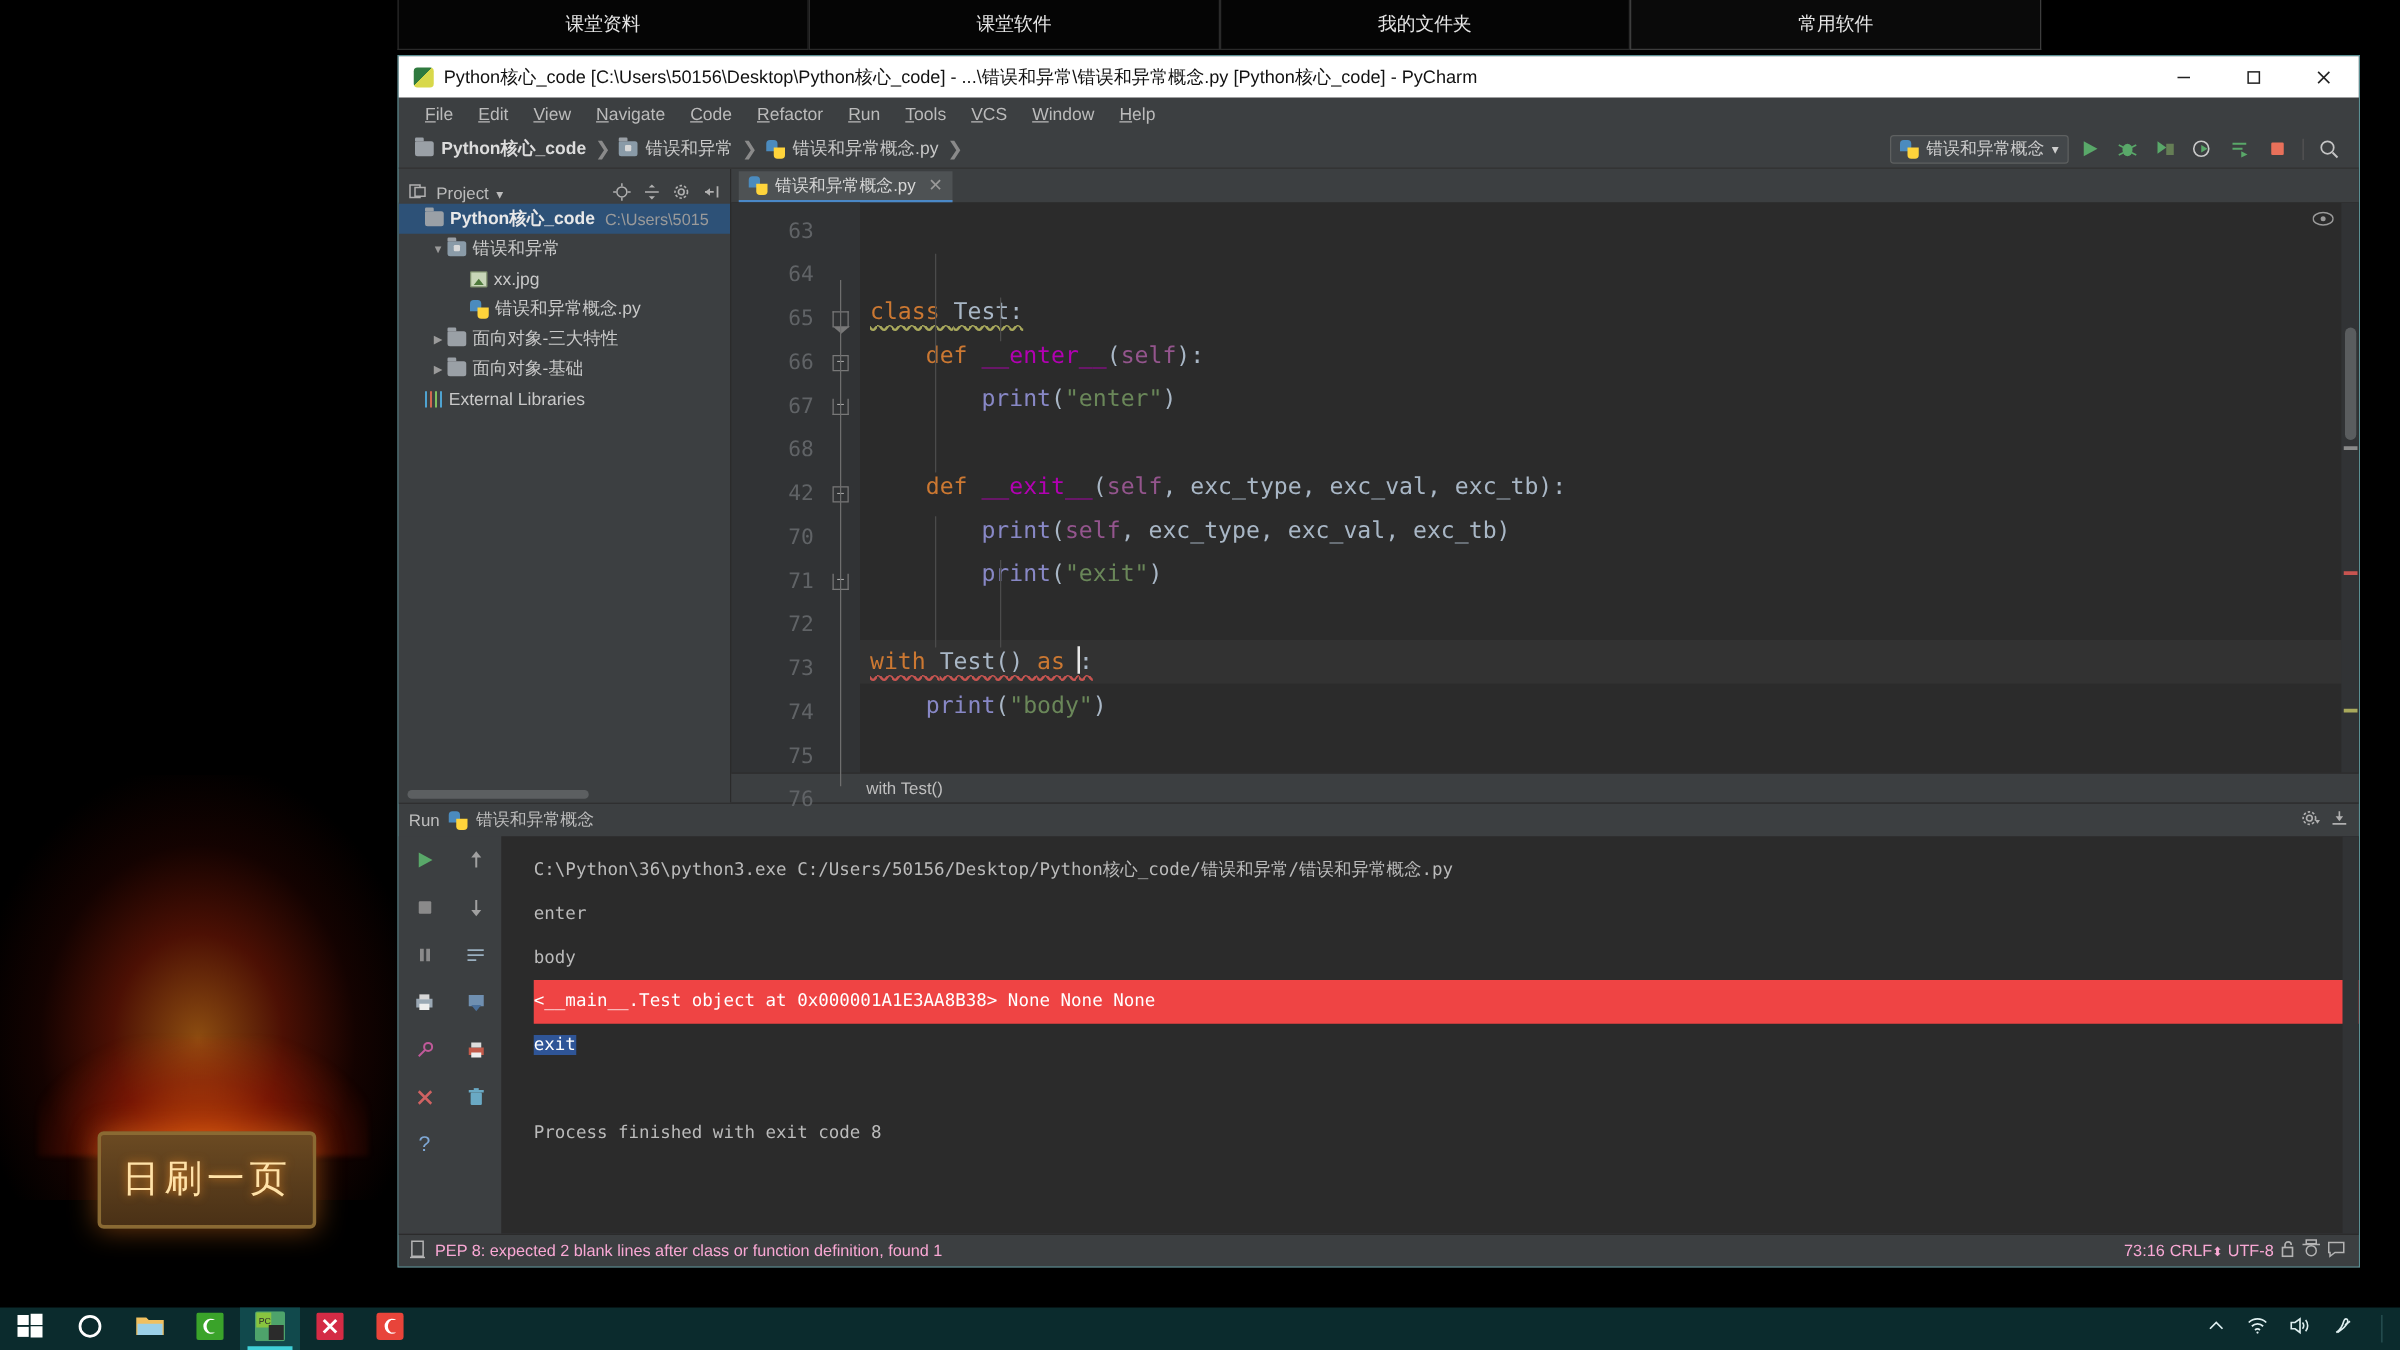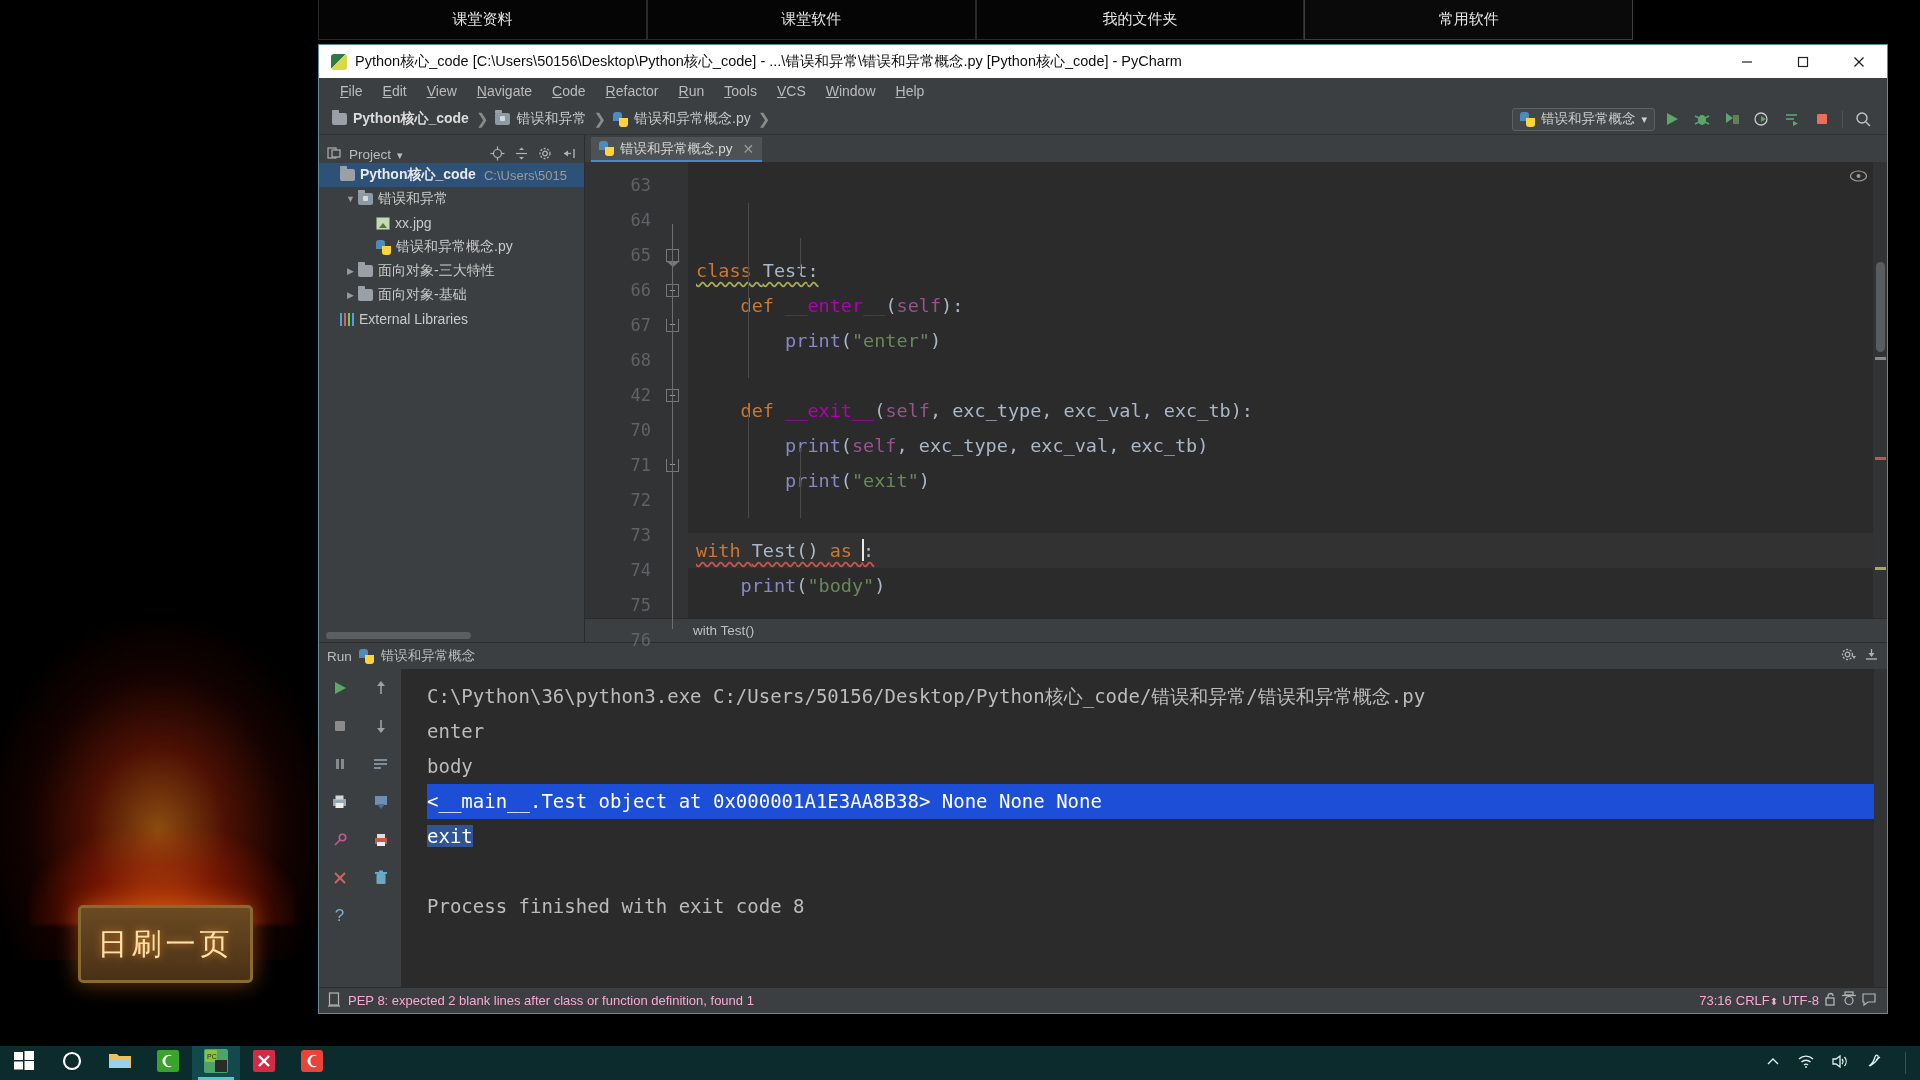--- a/index.html
+++ b/index.html
@@ -207,21 +207,21 @@
     background: transparent;
   }
   .fold-tri::after {
     content:""; position:absolute; left:-1px; top:11px;
     border-left: 7px solid transparent; border-right: 7px solid transparent;
     border-top: 6px solid #787878;
   }
   .fold-line { position: absolute; left: 12px; width: 1px; background: #6e6e6e; }
 
   .code {
-    flex: 1; position: relative; padding-top: 21px; overflow: hidden;
+    flex: 1; position: relative; padding-top: 0; overflow: hidden;
     font-family: "DejaVu Sans Mono", monospace; font-size: 18.5px;
   }
   .cline { height: 35px; line-height: 35px; white-space: pre; padding-left: 8px; color: #a9b7c6; }
   .cline.current { background: #323232; }
   .kw { color: #cc7832; }
   .cls { color: #a9b7c6; }
   .fn { color: #b200b2; }
   .selfkw { color: #94558d; }
   .str { color: #6a8759; }
   .bi { color: #8888c6; }
@@ -267,25 +267,25 @@
   }
   .run-header .hdr-right { position: absolute; right: 8px; display: flex; gap: 8px; align-items: center; }
   .run-body { flex: 1; display: flex; min-height: 0; }
   .run-sidebar-a, .run-sidebar-b {
     width: 41px; background: #3c3f41; display: flex; flex-direction: column;
     align-items: center; padding-top: 7px; gap: 14px; flex: 0 0 41px;
   }
   .rs-btn { width: 24px; height: 24px; display: flex; align-items: center; justify-content: center; }
   .console {
     flex: 1; background: #2b2b2b; font-family: "DejaVu Sans Mono", monospace;
-    font-size: 19px; padding: 10px 0 0 26px; overflow: hidden; position: relative;
+    font-size: 14px; padding: 10px 0 0 26px; overflow: hidden; position: relative;
   }
   .conline { height: 35px; line-height: 35px; color: #bbbbbb; white-space: pre; }
   .conline .hl { background: #2f5597; color: #ffffff; }
-  .conline.sel { background: #1d4ed8; color: #ffffff; }
+  .conline.sel { background: #ef4444; color: #ffffff; }
   .con-scroll { position: absolute; right: 0; top: 0; width: 13px; height: 100%; background: #313335; }
 
   
   .statusbar {
     height: 26px; background: #3c3f41; display: flex; align-items: center;
     padding: 0 8px; color: #f9a8d4; font-size: 13px; flex: 0 0 26px;
     border-top: 1px solid #2b2b2b; position: relative;
   }
   .sb-left { display: flex; align-items: center; gap: 7px; }
   .sb-right { position: absolute; right: 10px; display: flex; align-items: center; gap: 4px; }

